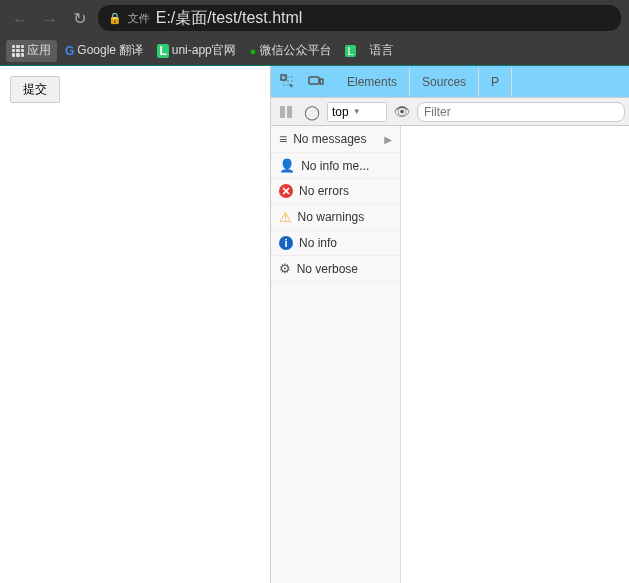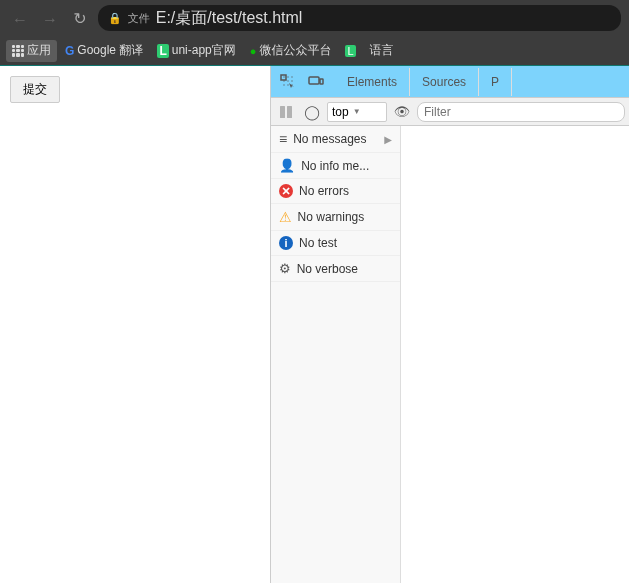--- a/index.html
+++ b/index.html
@@ -364,21 +364,21 @@
           <span>No errors</span>
         </div>
 
         <div class="console-sidebar-item">
           <span class="sidebar-icon" style="color:#f9a825; font-size:14px;">⚠</span>
           <span>No warnings</span>
         </div>
 
         <div class="console-sidebar-item">
           <span class="sidebar-icon" style="color:#1565c0; font-size:14px; font-weight:bold; background:#1565c0; border-radius:50%; width:14px; height:14px; display:flex; align-items:center; justify-content:center; color:#fff; font-size:11px;">i</span>
-          <span>No test</span>
+          <span>No info</span>
         </div>
 
         <div class="console-sidebar-item">
           <span class="sidebar-icon" style="font-size:13px; color:#555;">⚙</span>
           <span>No verbose</span>
         </div>
 
       </div>
 
       <div class="console-main"></div>

